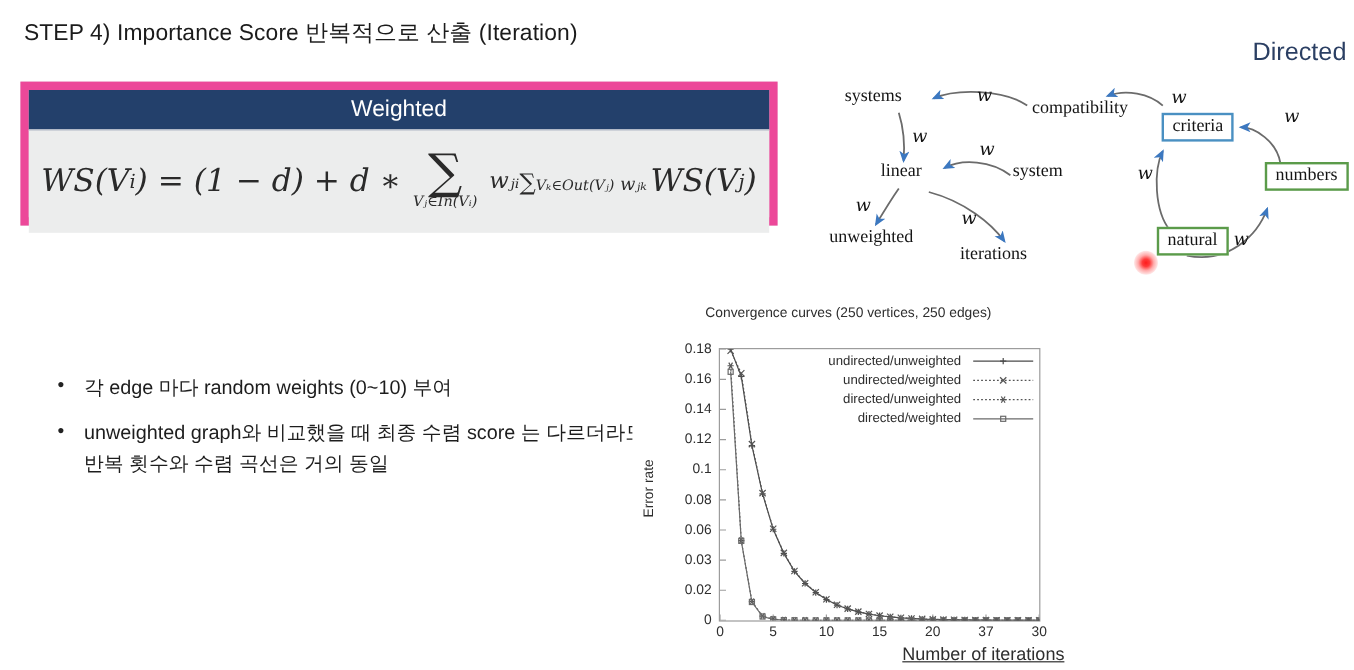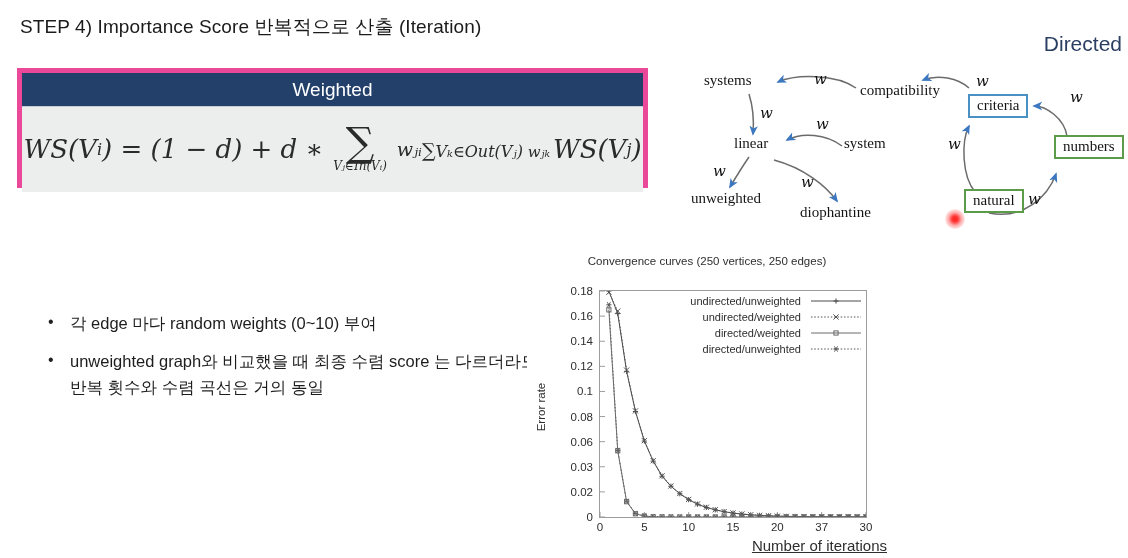--- a/index.html
+++ b/index.html
@@ -24,21 +24,21 @@
     color: #1b1b1b;
     letter-spacing: 0.1px;
     white-space: nowrap;
   }
 
   
   #formula-card {
     position: absolute;
     left: 17px; top: 68px;
     width: 631px; height: 120px;
-    border: 5px solid #ec4899;
+    border: 7px solid #ec4899;
     background: #eceded;
   }
   #formula-header {
     height: 33px;
     background: #23406b;
     color: #ffffff;
     font-size: 19px;
     display: flex;
     align-items: center;
     justify-content: center;
@@ -235,21 +235,21 @@
           <span>) = (1 − d) + d ∗</span>
 
         <span id="sigma-outer">
           <span id="sigma-glyph">∑</span>
           <span id="sigma-sub">Vⱼ∈In(Vᵢ)</span>
         </span>
 
         <span id="frac">
           <span id="frac-num">wⱼᵢ</span>
           <span id="frac-bar"></span>
-          <span id="frac-den"><span class="dsig">∑</span><span style="font-size:16px">Vₖ∈Out(Vⱼ)</span> <span>wⱼₖ</span></span>
+          <span id="frac-den"><span class="dsig">∑</span><span style="font-size:12px">Vₖ∈Out(Vⱼ)</span> <span>wⱼₖ</span></span>
         </span>
 
         <span>WS(V</span>
           <span class="var-sub">j</span>
           <span>)</span>
       </div>
     </div>
   </div>
 
   <div id="graph-diagram">
@@ -282,21 +282,21 @@
 
         <path d="M313,183 C348,190 372,166 380,144"></path>
       </g>
     </svg>
 
     <div class="gnode" style="left:28px; top:42px;">systems</div>
     <div class="gnode" style="left:184px; top:52px;">compatibility</div>
     <div class="gnode" style="left:58px; top:105px;">linear</div>
     <div class="gnode" style="left:168px; top:105px;">system</div>
     <div class="gnode" style="left:15px; top:160px;">unweighted</div>
-    <div class="gnode" style="left:124px; top:174px;">diophantine</div>
+    <div class="gnode" style="left:124px; top:174px;">iterations</div>
 
     <div class="gnode boxed box-blue" style="left:292px; top:64px;">criteria</div>
     <div class="gnode boxed box-green" style="left:378px; top:105px;">numbers</div>
     <div class="gnode boxed box-green" style="left:288px; top:159px;">natural</div>
 
     <div class="wlabel" style="left:138px; top:40px;">w</div>
     <div class="wlabel" style="left:84px;  top:74px;">w</div>
     <div class="wlabel" style="left:140px; top:85px;">w</div>
     <div class="wlabel" style="left:37px;  top:132px;">w</div>
     <div class="wlabel" style="left:125px; top:143px;">w</div>
@@ -631,31 +631,31 @@
         </div>
         <div class="legend-row">
           <span class="legend-label">undirected/weighted</span>
           <span class="legend-key"><svg width="54" height="14">
               <line x1="2" x2="52" y1="7" y2="7" stroke="#555555" stroke-width="1" stroke-dasharray="1.5,1.8"></line>
               <line x1="24.4" x2="29.6" y1="4.4" y2="9.6" stroke="#555555" stroke-width="1"></line>
               <line x1="24.4" x2="29.6" y1="9.6" y2="4.4" stroke="#555555" stroke-width="1"></line>
             </svg></span>
         </div>
         <div class="legend-row">
-          <span class="legend-label">directed/weighted</span>
-          <span class="legend-key"><svg width="54" height="14">
-              <line x1="2" x2="52" y1="7" y2="7" stroke="#6a6a6a" stroke-width="1"></line>
-              <rect x="24.9" y="4.9" width="4.2" height="4.2" fill="none" stroke="#6a6a6a" stroke-width="1"></rect>
-            </svg></span>
-        </div>
-        <div class="legend-row">
           <span class="legend-label">directed/unweighted</span>
           <span class="legend-key"><svg width="54" height="14">
               <line x1="2" x2="52" y1="7" y2="7" stroke="#555555" stroke-width="1" stroke-dasharray="1.5,1.8"></line>
               <line x1="24.4" x2="29.6" y1="7" y2="7" stroke="#555555" stroke-width="1"></line>
               <line x1="25.44" x2="28.56" y1="4.4" y2="9.6" stroke="#555555" stroke-width="1"></line>
               <line x1="25.44" x2="28.56" y1="9.6" y2="4.4" stroke="#555555" stroke-width="1"></line>
             </svg></span>
         </div>
+        <div class="legend-row">
+          <span class="legend-label">directed/weighted</span>
+          <span class="legend-key"><svg width="54" height="14">
+              <line x1="2" x2="52" y1="7" y2="7" stroke="#6a6a6a" stroke-width="1"></line>
+              <rect x="24.9" y="4.9" width="4.2" height="4.2" fill="none" stroke="#6a6a6a" stroke-width="1"></rect>
+            </svg></span>
+        </div>
       </div>
   </div>
 
 </div>
 
 </body></html>

